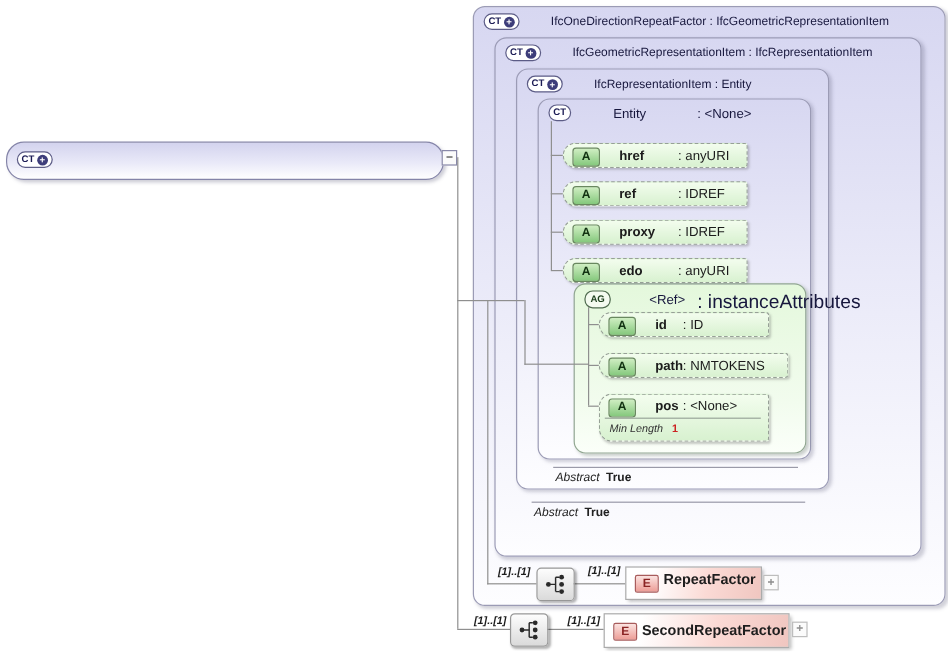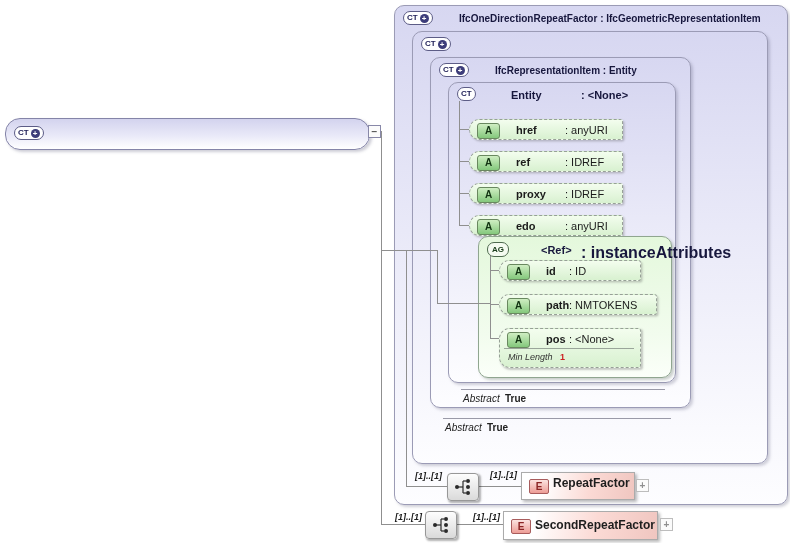--- a/index.html
+++ b/index.html
@@ -5,21 +5,21 @@
   html,body{margin:0;padding:0;background:#fff;}
   #canvas{position:relative;width:790px;height:543px;background:#fff;overflow:hidden;
           font-family:"Liberation Sans",sans-serif;}
   
   .ctbox{position:absolute;border:1px solid #9b9bb5;border-radius:10px;
          background:linear-gradient(180deg,#d7d7f1 0%,#e9e9f8 45%,#fdfdff 100%);
          box-shadow:2px 2px 3px rgba(90,90,120,.28);}
   .rootbox{position:absolute;border:1px solid #8484a8;border-radius:15px;
          background:linear-gradient(180deg,#d3d3ee 0%,#e9e9f8 55%,#ffffff 100%);
          box-shadow:2px 2px 3px rgba(90,90,120,.3);}
-  .title{position:absolute;font-weight:bold;font-size:10px;color:#17173d;white-space:nowrap;padding-left:24px;}
+  .title{position:absolute;font-weight:normal;font-size:10px;color:#17173d;white-space:nowrap;padding-left:24px;}
   .cticon{position:absolute;height:14px;border:1px solid #5c5c86;border-radius:7px;background:#fff;
           color:#1c1c55;display:flex;align-items:center;padding:0 3px;box-sizing:border-box;}
   .cticon .ct-label{font-weight:bold;font-size:8px;line-height:12px;}
   .plus-circle{width:9px;height:9px;border-radius:50%;background:#3d3d7a;color:#fff;
                font-size:8px;line-height:9px;font-weight:bold;text-align:center;margin-left:2px;}
   
   .attr{position:absolute;height:21px;border:1px dashed #97a097;border-radius:11px 3px 3px 11px;
         background:linear-gradient(180deg,#f3fdee 0%,#d8f1d0 100%);
         box-shadow:1.5px 1.5px 2px rgba(80,80,80,.3);box-sizing:border-box;}
   .aicon{position:absolute;left:7px;top:3px;width:21px;height:14px;border:1px solid #69885f;
@@ -76,20 +76,21 @@
       <span class="abs-label">Abstract</span>
       <span class="abs-value">True</span>
     </div>
   </div>
 
   <div class="ctbox" style="left:412px;top:31px;width:354px;height:431px;">
     <span class="cticon" style="left:8px;top:5px;">
         <span class="ct-label">CT</span>
         <span class="plus-circle">+</span>
       </span>
+    <span class="title" style="left:40px;top:7px;">IfcGeometricRepresentationItem : IfcRepresentationItem</span>
     <div class="abstract-row" style="left:30px;top:386px;width:228px;">
       <span class="abs-label">Abstract</span>
       <span class="abs-value">True</span>
     </div>
   </div>
 
   <div class="ctbox" style="left:430px;top:57px;width:259px;height:349px;">
     <span class="cticon" style="left:8px;top:5px;">
         <span class="ct-label">CT</span>
         <span class="plus-circle">+</span>

